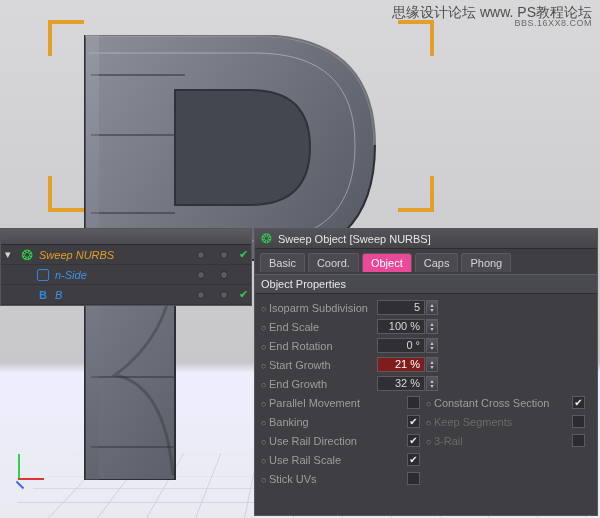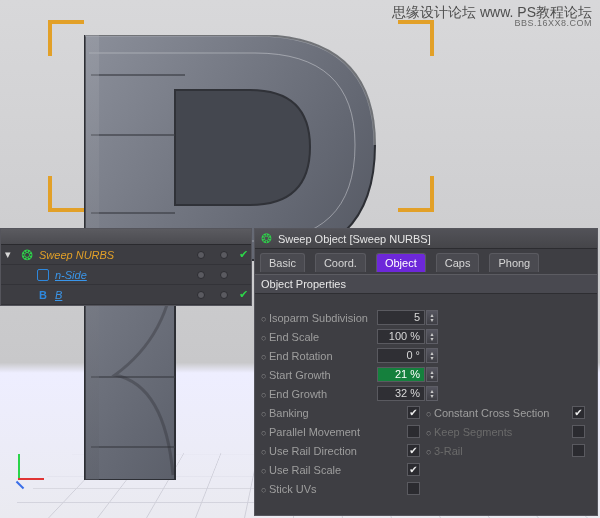--- a/index.html
+++ b/index.html
@@ -31,36 +31,36 @@
   .obj-panel .row { display:flex; align-items:center; height:20px; padding-left:4px; border-bottom:1px solid #333338; }
   .obj-panel .row .exp { width:10px; color:#d8d8d8; }
   .obj-panel .row .ic { width:16px; height:14px; margin:0 4px; display:flex; align-items:center; justify-content:center; }
   .obj-panel .row .nm { flex:1; font-style:italic; }
   .obj-panel .row .dots { display:flex; width:46px; justify-content:space-around; margin-right:4px; }
   .obj-panel .row .dot { width:8px; height:8px; border-radius:50%; background:#5a5a60; border:1px solid #2d2d32; }
   .obj-panel .row .ck { width:12px; color:#2dd44a; font-size:11px; }
   .ic-sweep { color:#2dd44a; font-size:14px; }
   .ic-nside { width:12px; height:12px; border:1.5px solid #2e88dd; border-radius:2px; }
   .ic-b { color:#2e88dd; font-weight:bold; font-size:11px; }
-  .nm.sw { color:#e2a028; } .nm.ns,.nm.b { color:#3a96ea;text-decoration:underline; }
+  .nm.sw { color:#e2a028; } .nm.ns,.nm.b { color:#3a96ea; }
   .row.ch1 { padding-left:20px; } .row.ch2 { padding-left:20px; }
 
   .attr { position:absolute; left:254px; top:228px; right:2px; bottom:2px; background:#3e3e43; border:1px solid #55555c; font-size:11px; color:#bcbcbc; }
   .attr .title { display:flex; align-items:center; gap:6px; height:20px; padding:0 6px; background:linear-gradient(#525258,#454549); border-bottom:1px solid #2c2c30; color:#e6e6e6; }
   .attr .title .ic-sweep2 { color:#2dd44a; font-size:13px; }
-  .tabs { display:flex; gap:10px; padding:4px 5px 0 5px; }
+  .tabs { display:flex; gap:3px; padding:4px 5px 0 5px; }
   .tab { padding:3px 8px; background:#4a4a50; border:1px solid #5a5a60; border-bottom:none; border-radius:3px 3px 0 0; color:#d6d6d6; cursor:pointer; }
-  .tab.active { background:#6d28d9; color:#fff; }
+  .tab.active { background:#ec4899; color:#fff; }
   .section-hd { background:#494950; color:#e8e8e8; padding:3px 6px; font-size:11px; margin-top:2px; border-top:1px solid #5c5c62; border-bottom:1px solid #2e2e32; }
-  .props { padding:4px 6px 6px 6px;margin-top:10px; }
+  .props { padding:4px 6px 6px 6px; }
   .prow { display:flex; align-items:center; height:19px; }
   .prow .lbl { flex:0 0 116px; color:#9e9e9e; white-space:nowrap; overflow:hidden; text-overflow:ellipsis; }
   .prow .lbl::before { content:'○ '; color:#8c8c8c; font-size:9px; }
   .prow .val { width:48px; height:15px; padding:0 4px; background:#2f2f34; border:1px solid #5a5a60; color:#d8d8d8; text-align:right; font-size:11px; }
-  .prow .val.hl { background:#15803d; color:#fff; }
+  .prow .val.hl { background:#7f1d1d; color:#fff; }
   .prow .spin { width:12px; height:15px; background:linear-gradient(#565660,#3e3e44); border:1px solid #5e5e66; margin-left:1px; display:flex; flex-direction:column; justify-content:center; align-items:center; }
   .prow .spin::before { content:'▴'; font-size:6px; color:#ccc; line-height:5px; }
   .prow .spin::after { content:'▾'; font-size:6px; color:#ccc; line-height:5px; }
   .cols { display:flex; }
   .cols .col { flex:1; }
   .ckrow { display:flex; align-items:center; height:19px; }
   .ckrow .lbl { flex:1; color:#9e9e9e; }
   .ckrow .lbl.dim { color:#6a6a6a; }
   .ckrow .lbl::before { content:'○ '; color:#8c8c8c; font-size:9px; }
   .ckbox { width:13px; height:13px; background:#2b2b30; border:1px solid #5a5a60; display:flex; align-items:center; justify-content:center; color:#ddd; font-size:10px; margin-right:6px; }
@@ -185,26 +185,26 @@
     </div>
     <div class="prow">
       <span class="lbl">End Growth</span>
       <span class="val">32 %</span>
       <span class="spin"></span>
     </div>
 
     <div class="cols">
       <div class="col">
         <div class="ckrow">
+            <span class="lbl">Parallel Movement</span>
+            <span class="ckbox"></span>
+          </div>
+        <div class="ckrow">
             <span class="lbl">Banking</span>
             <span class="ckbox on"></span>
-          </div>
-        <div class="ckrow">
-            <span class="lbl">Parallel Movement</span>
-            <span class="ckbox"></span>
           </div>
         <div class="ckrow">
             <span class="lbl">Use Rail Direction</span>
             <span class="ckbox on"></span>
           </div>
         <div class="ckrow">
             <span class="lbl">Use Rail Scale</span>
             <span class="ckbox on"></span>
           </div>
         <div class="ckrow">

